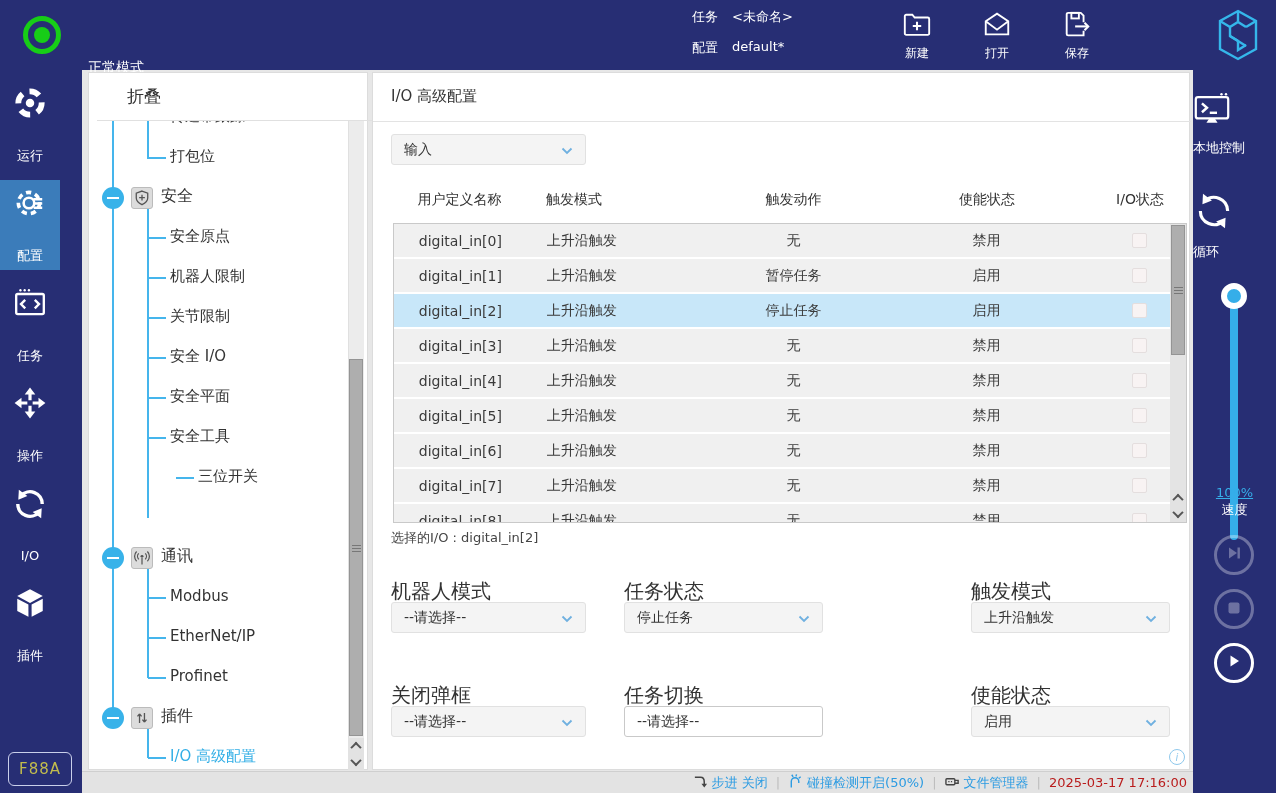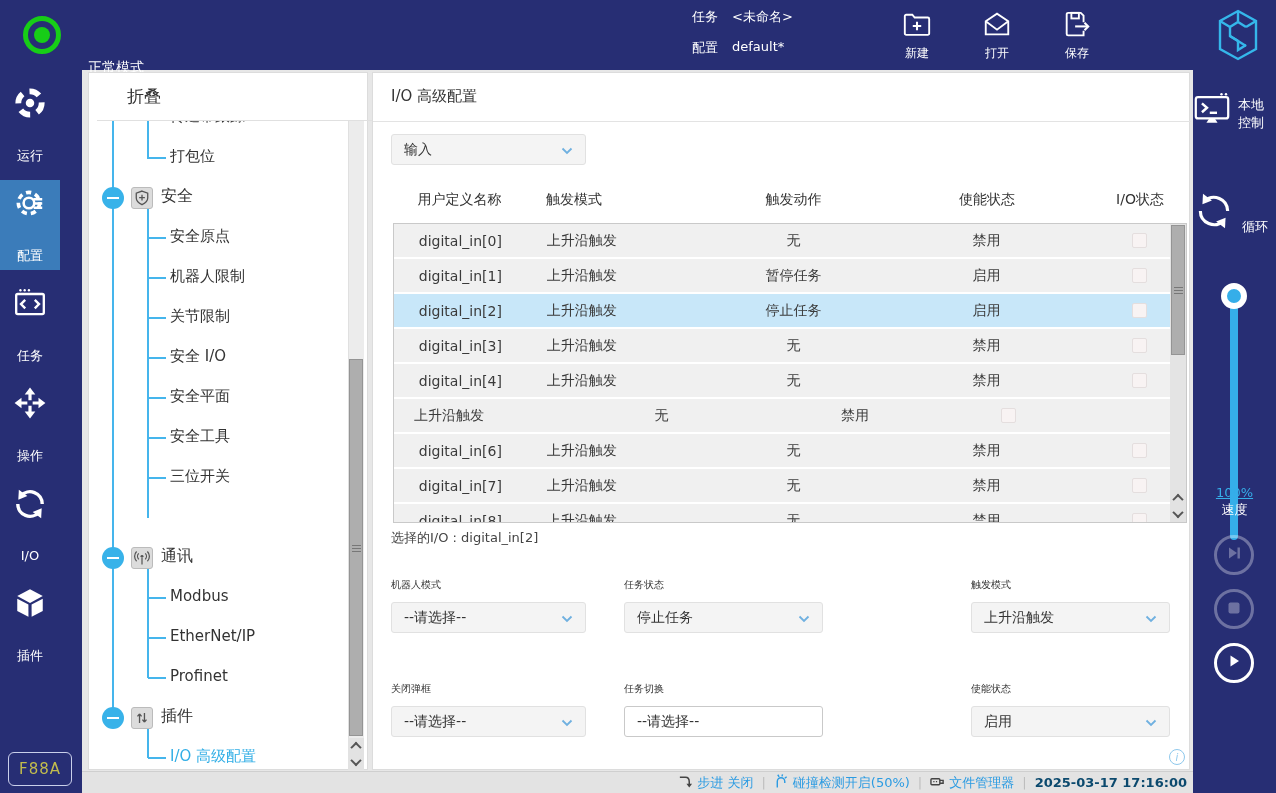--- a/index.html
+++ b/index.html
@@ -67,42 +67,42 @@
   .c2{width:180px;justify-content:flex-start;padding-left:20px;}
   .c3{width:175px;}
   .c4{width:212px;}
   .c5{width:94px;}
   .checkbox{width:15px;height:15px;background:#f8f3f3;border:1px solid #e4dede;border-radius:2px;cursor:pointer;}
   .tb-scroll{left:797px;top:151px;width:16px;height:298px;background:#e4e4e4;}
   .tb-thumb{position:absolute;left:1px;top:1px;width:14px;height:130px;background:#aeaeae;border:1px solid #949494;}
   .tb-arrows{position:absolute;left:0;bottom:0;width:16px;}
 
   .sel-io{left:18px;top:456px;font-size:13px;color:#444;}
-  .f-label{position:absolute;font-size:10px;color:#333;}
+  .f-label{position:absolute;font-size:20px;color:#333;}
   .fr1{top:505px;} .fr2{top:609px;}
   .ff1{left:18px;width:195px;} .ff2{left:251px;width:199px;} .ff3{left:598px;width:199px;}
   .fv1{top:529px;} .fv2{top:633px;}
   .info-ico{left:796px;top:676px;width:16px;height:16px;border:1.5px solid #8ec8ec;border-radius:50%;color:#8ec8ec;font-size:10px;display:flex;align-items:center;justify-content:center;font-style:italic;cursor:pointer;}
 
   
   .rightbar{left:1193px;top:70px;width:83px;height:723px;background:#272e74;color:#fff;}
-  .rb-item{left:0;width:83px;display:flex;flex-direction:row;align-items:flex-end;gap:7px;cursor:pointer;}
+  .rb-item{left:0;width:83px;display:flex;flex-direction:column;align-items:flex-start;gap:7px;cursor:pointer;}
   .rb-item .lbl{font-size:13px;}
   .slider-track{left:37px;top:222px;width:8px;height:248px;background:#35aee9;border-radius:4px;cursor:pointer;}
   .slider-handle{left:28px;top:213px;width:26px;height:26px;border-radius:50%;background:#35aee9;border:6px solid #fff;cursor:grab;}
   .speed{left:0;top:414px;width:83px;text-align:center;font-size:13px;line-height:17px;}
   .speed .pct{color:#35aee9;text-decoration:underline;}
   .pbtn{left:21px;width:40px;height:40px;border-radius:50%;border:3px solid #fff;display:flex;align-items:center;justify-content:center;cursor:pointer;}
   .pbtn.dim{opacity:.32;}
 
   
   .statusbar{left:82px;top:771px;width:1111px;height:22px;background:#e3e3e3;border-top:1px solid #cfcfcf;display:flex;align-items:center;justify-content:flex-end;gap:8px;padding-right:6px;font-size:13px;}
   .statusbar .blue{color:#2b9be2;}
   .statusbar .sep{color:#bdbdbd;}
-  .statusbar .time{color:#0c4a6e;font-weight:bold;}
+  .statusbar .time{color:#b91c1c;}
   .s-item{display:flex;align-items:center;gap:4px;cursor:pointer;}
 </style>
 </head>
 <body>
 
 <div class="stage">
 
   <div class="abs topbar">
     <div class="abs run-indicator">
         <i></i>
@@ -261,21 +261,21 @@
           <span class="t-label">关节限制</span>
         </div>
       <div class="tree-row child" style="top:257px;">
           <span class="tick"></span>
           <span class="t-label">安全平面</span>
         </div>
       <div class="tree-row child" style="top:297px;">
           <span class="tick"></span>
           <span class="t-label">安全工具</span>
         </div>
-      <div class="tree-row child" style="top:337px;">
+      <div class="tree-row child" style="top:337px;margin-left:28px;">
           <span class="tick"></span>
           <span class="t-label">三位开关</span>
         </div>
 
       <div class="tree-row parent" style="top:417px;">
         <span class="node-dot">
             <i></i>
           </span>
         <span class="tree-ico">
             <svg width="18" height="18" viewBox="0 0 22 22" fill="none" stroke="#555" stroke-width="1.5">
@@ -397,20 +397,21 @@
           <span class="c c1">digital_in[4]</span>
           <span class="c c2">上升沿触发</span>
           <span class="c c3">无</span>
           <span class="c c4">禁用</span>
           <span class="c c5">
             <span class="checkbox"></span>
           </span>
         </div>
 
         <div class="t-row">
+          <span class="c c1">digital_in[5]</span>
           <span class="c c2">上升沿触发</span>
           <span class="c c3">无</span>
           <span class="c c4">禁用</span>
           <span class="c c5">
             <span class="checkbox"></span>
           </span>
         </div>
 
         <div class="t-row">
           <span class="c c1">digital_in[6]</span>

